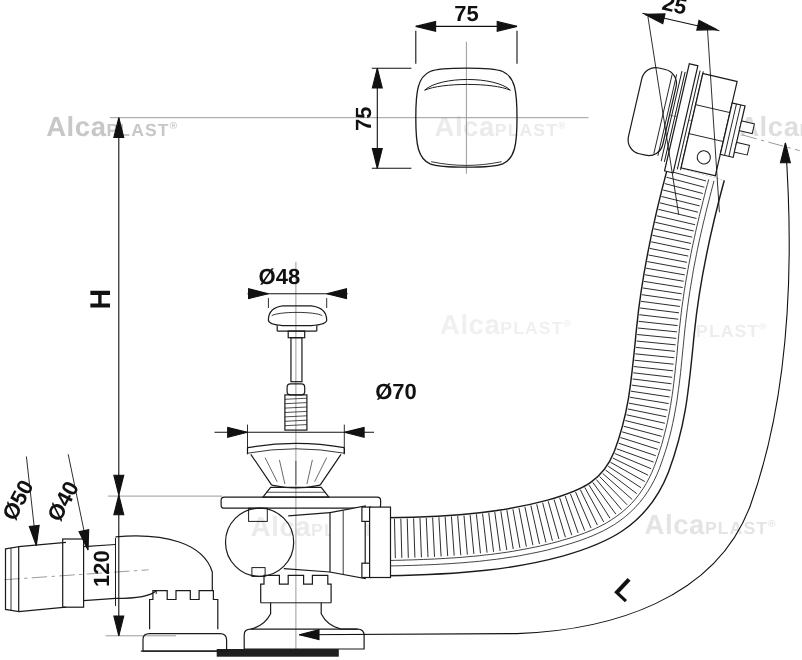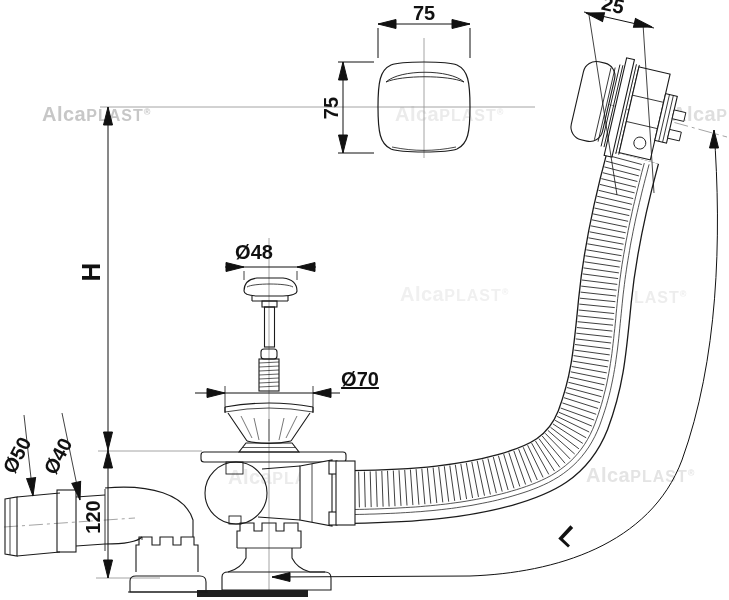--- a/index.html
+++ b/index.html
@@ -1,20 +1,20 @@
 <!DOCTYPE html>
 <html><head>
 <meta charset="utf-8">
 <style>
   html,body{margin:0;padding:0;background:#fff;}
   #stage{position:relative;width:729px;height:600px;background:#ffffff;overflow:hidden;
          font-family:"Liberation Sans",sans-serif;}
   
   .wm{position:absolute;white-space:nowrap;user-select:none;z-index:1;line-height:1;}
-  .wm .p1{font-weight:700;font-size:20px;letter-spacing:.5px;}
+  .wm .p1{font-weight:700;font-size:25px;letter-spacing:.5px;}
   .wm .p2{font-weight:700;font-size:16px;letter-spacing:1px;}
   .wm .rg{font-weight:700;font-size:9px;vertical-align:super;}
   svg#draw{position:absolute;left:0;top:0;z-index:2;}
   
   .dim{position:absolute;z-index:3;color:#111;font-weight:700;font-size:20px;
        white-space:nowrap;transform:translate(-50%,-50%) rotate(var(--r,0deg));line-height:1;}
   .dim.big{font-size:26px;}
 </style>
 </head>
 <body>
@@ -219,19 +219,19 @@
         <polygon points="0,0 4.5,18 -4.5,18" transform="translate(714,130)"></polygon>
         <polygon points="0,0 18,4.5 18,-4.5" transform="translate(272,577)"></polygon>
       </g>
     </g>
   </svg>
 
   <div class="dim" style="left:424px;top:13px;">75</div>
   <div class="dim" style="left:331px;top:108px;--r:-90deg;">75</div>
   <div class="dim" style="left:613px;top:5px;--r:13deg;">25</div>
   <div class="dim" style="left:254px;top:252px;">Ø48</div>
-  <div class="dim" style="left:360px;top:379px;text-decoration:underline;">Ø70</div>
+  <div class="dim" style="left:360px;top:357px;">Ø70</div>
   <div class="dim big" style="left:91px;top:272px;--r:-90deg;">H</div>
   <div class="dim" style="left:17px;top:455px;--r:-62deg;">Ø50</div>
   <div class="dim" style="left:58px;top:456px;--r:-62deg;">Ø40</div>
   <div class="dim" style="left:93px;top:517px;--r:-90deg;">120</div>
   <div class="dim big" style="left:569px;top:536px;--r:43deg;">L</div>
 </div>
 
 </body></html>

